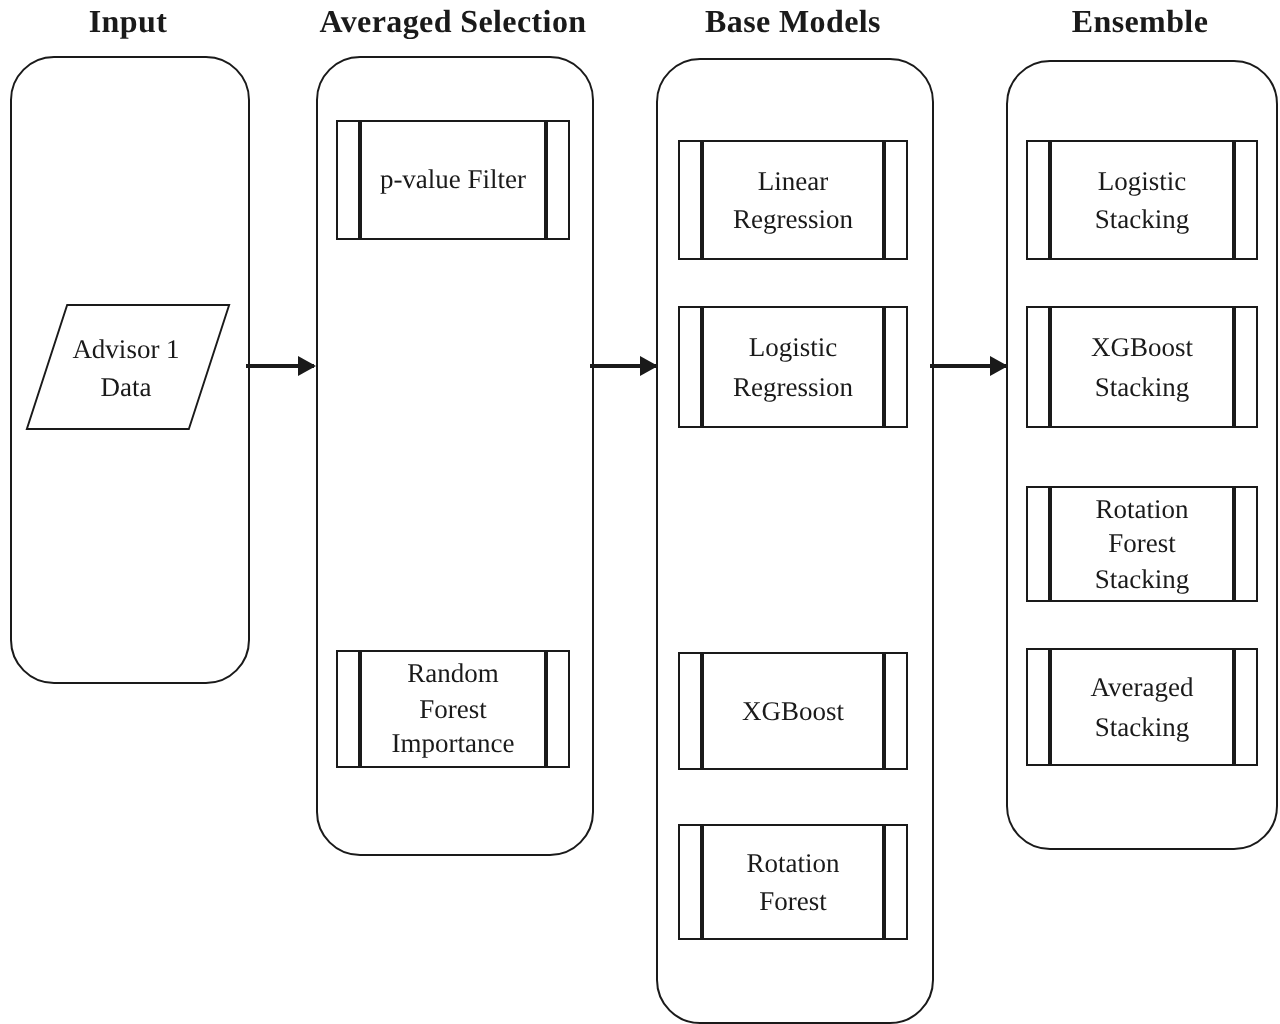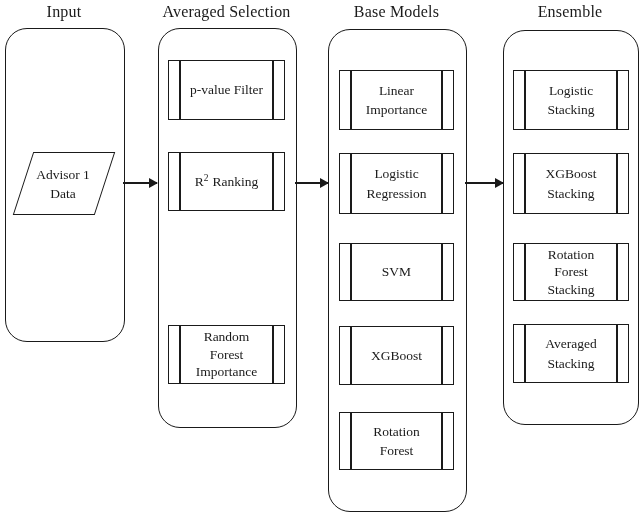--- a/index.html
+++ b/index.html
@@ -5,21 +5,21 @@
   :root { --line:#1a1a1a; --text:#1a1a1a; --background:#ffffff; }
   html,body { margin:0; padding:0; background:var(--background); }
   .canvas {
     position:relative; width:640px; height:512px; overflow:hidden;
     background:var(--background);
     font-family:"Liberation Serif","DejaVu Serif",serif;
     color:var(--text);
   }
   .col-header {
     position:absolute; top:3px; text-align:center;
-    font-size:16px; font-weight:normal; letter-spacing:0.2px;
+    font-size:16px; font-weight:bold; letter-spacing:0.2px;
   }
   .container {
     position:absolute; border:1.6px solid var(--line);
     border-radius:22px; background:var(--background);
   }
   .pbox {
     position:absolute; border:1.6px solid var(--line);
     background:var(--background);
     display:flex; align-items:center; justify-content:center;
   }
@@ -71,39 +71,33 @@
   <div class="para-label label" style="left:13px;top:152px;width:100px;height:64px">Advisor 1
 Data</div>
 
   <div class="arrow" style="left:123px;top:182px;width:34px"></div>
   <div class="arrow" style="left:295px;top:182px;width:33px"></div>
   <div class="arrow" style="left:465px;top:182px;width:38px"></div>
 
   <div class="pbox" style="left:168px;top:60px;width:115px;height:58px">
     <span class="label">p-value Filter</span>
   </div>
-  <div class="pbox" style="left:168px;top:152px;width:115px;height:57px">
-    <span class="label"><span>R</span><sup class="sup">2</sup><span class="rest">Ranking</span></span>
-  </div>
   <div class="pbox tight" style="left:168px;top:325px;width:115px;height:57px">
     <span class="label">Random
 Forest
 Importance</span>
   </div>
 
   <div class="pbox" style="left:339px;top:70px;width:113px;height:58px">
     <span class="label">Linear
-Importance</span>
+Regression</span>
   </div>
   <div class="pbox" style="left:339px;top:153px;width:113px;height:59px">
     <span class="label">Logistic
 Regression</span>
-  </div>
-  <div class="pbox" style="left:339px;top:243px;width:113px;height:56px">
-    <span class="label">SVM</span>
   </div>
   <div class="pbox" style="left:339px;top:326px;width:113px;height:57px">
     <span class="label">XGBoost</span>
   </div>
   <div class="pbox" style="left:339px;top:412px;width:113px;height:56px">
     <span class="label">Rotation
 Forest</span>
   </div>
 
   <div class="pbox" style="left:513px;top:70px;width:114px;height:58px">

